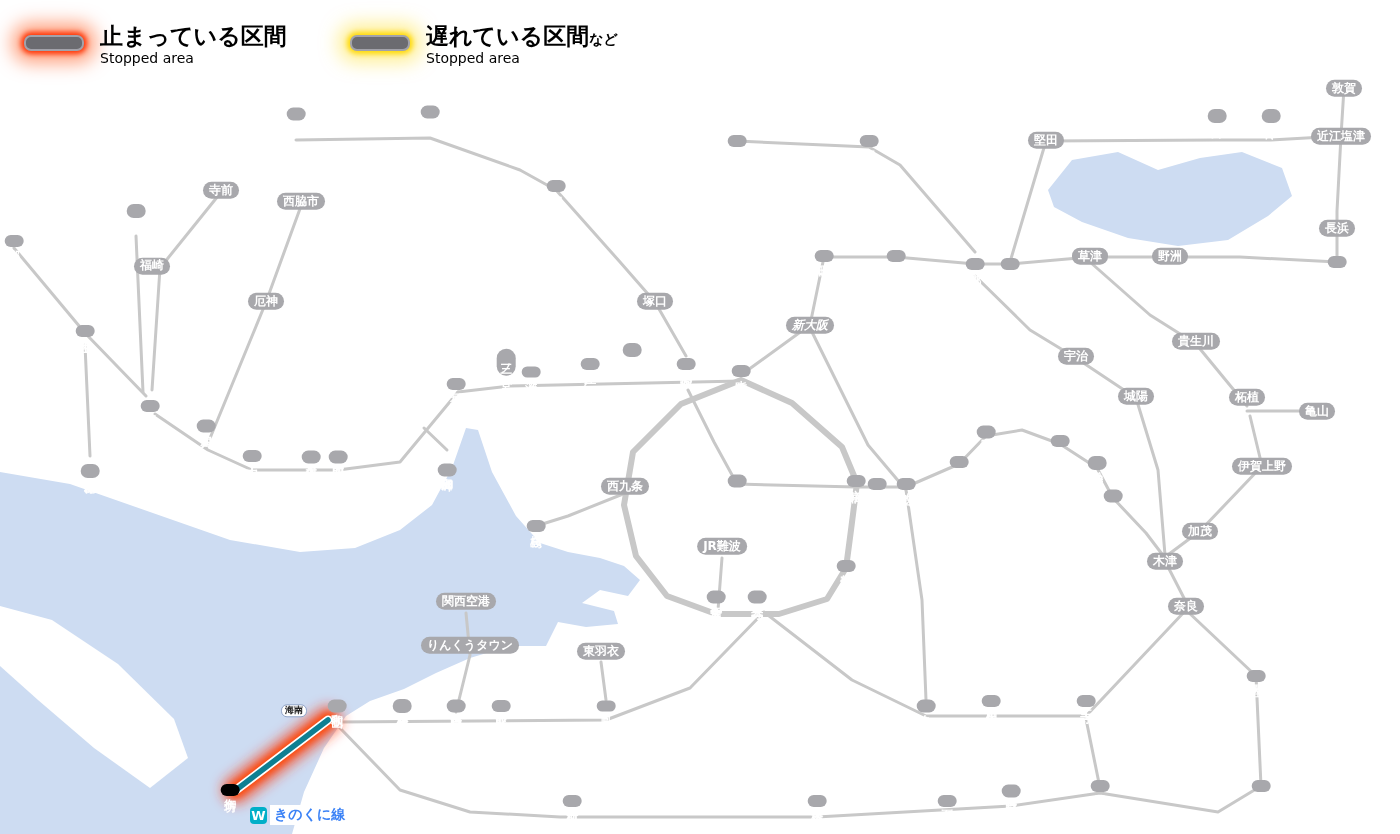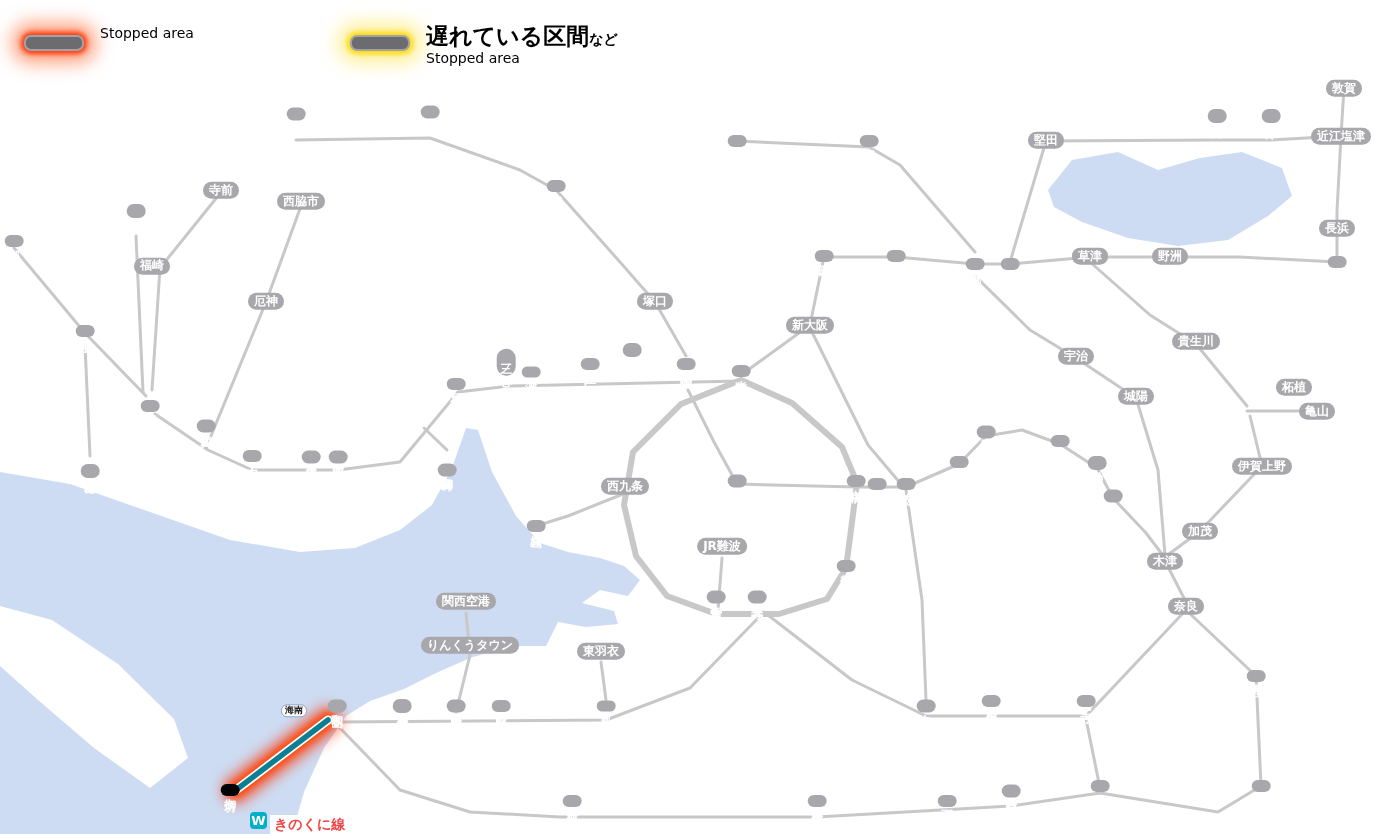--- a/index.html
+++ b/index.html
@@ -21,21 +21,21 @@
              border:2px solid #a2a2aa;margin-top:11px;}
   .glow-pill.red{box-shadow:0 0 5px 3px rgba(255,48,0,.95),0 0 18px 12px rgba(255,70,0,.5);}
   .glow-pill.yellow{box-shadow:0 0 5px 3px rgba(255,216,0,.95),0 0 18px 12px rgba(255,228,70,.55);}
   .legend-title{font-size:23px;font-weight:bold;color:#000;line-height:1.1;}
   .legend-suffix{font-size:14px;font-weight:bold;}
   .legend-sub{font-size:14px;color:#000;margin-top:1px;}
   
   .line-badge{position:absolute;left:250px;top:805px;display:flex;align-items:center;gap:3px;z-index:7;}
   .w-icon{width:17px;height:17px;background:#00afc8;color:#fff;border-radius:4px;font-size:13px;
           font-weight:bold;display:flex;align-items:center;justify-content:center;}
-  .badge-label{background:#fff;color:#ef4444;font-size:14px;font-weight:bold;padding:1px 4px;margin-top:10px;}
+  .badge-label{background:#fff;color:#3b82f6;font-size:14px;font-weight:bold;padding:1px 4px;}
 </style>
 </head>
 <body>
 
 <div class="stage">
 
   <svg id="map-svg" width="1400" height="834" viewBox="0 0 1400 834">
     <defs>
       <filter id="blur6" x="-80%" y="-80%" width="260%" height="260%">
           <feGaussianBlur stdDeviation="6"></feGaussianBlur>
@@ -119,31 +119,31 @@
       <div class="st v" style="left: 338px; top: 457px;">西明石</div>
       <div class="st v" style="left: 447px; top: 470px;">和田岬</div>
       <div class="st v" style="left: 456px; top: 384px;">神戸</div>
       <div class="st v" style="left: 506px; top: 362px;">三ノ宮</div>
       <div class="st v" style="left: 531px; top: 372px;">灘</div>
       <div class="st v" style="left: 590px; top: 364px;">芦屋</div>
       <div class="st v" style="left: 632px; top: 350px;">甲子園口</div>
       <div class="st v" style="left: 686px; top: 364px;">尼崎</div>
       <div class="st h" style="left: 655px; top: 301px;">塚口</div>
       <div class="st v" style="left: 741px; top: 371px;">大阪</div>
-      <div class="st h" style="left: 810px; top: 325px;">新大阪</div>
+      <div class="st h" style="left: 810px; top: 325px; font-style: italic;">新大阪</div>
       <div class="st v" style="left: 824px; top: 256px;">吹田</div>
       <div class="st v" style="left: 896px; top: 256px;">高槻</div>
       <div class="st v" style="left: 975px; top: 264px;">京都</div>
       <div class="st v" style="left: 1010px; top: 264px;">山科</div>
       <div class="st h" style="left: 1090px; top: 256px; border-radius: 8px;">草津</div>
       <div class="st h" style="left: 1170px; top: 256px;">野洲</div>
       <div class="st h" style="left: 1196px; top: 341px;">貴生川</div>
       <div class="st h" style="left: 1076px; top: 356px; text-align: right;">宇治</div>
       <div class="st h" style="left: 1136px; top: 396px;">城陽</div>
-      <div class="st h" style="left: 1247px; top: 387px; margin-left: 47px;">柘植</div>
+      <div class="st h" style="left: 1247px; top: 397px;">柘植</div>
       <div class="st h" style="left: 1317px; top: 411px;">亀山</div>
       <div class="st h" style="left: 1262px; top: 466px;">伊賀上野</div>
       <div class="st h" style="left: 1200px; top: 531px;">加茂</div>
       <div class="st h" style="left: 1165px; top: 561px;">木津</div>
       <div class="st h" style="left: 1186px; top: 606px;">奈良</div>
       <div class="st v" style="left: 1060px; top: 441px;">長尾</div>
       <div class="st v" style="left: 986px; top: 432px;">四条畷</div>
       <div class="st v" style="left: 959px; top: 462px;">徳庵</div>
       <div class="st v" style="left: 906px; top: 484px;">放出</div>
       <div class="st v" style="left: 877px; top: 484px;">鴫野</div>
@@ -175,20 +175,21 @@
       <div class="st v" style="left: 337px; top: 706px;">和歌山</div>
       <div class="st h" style="left: 466px; top: 601px;">関西空港</div>
       <div class="st h" style="left: 470px; top: 645px;">りんくうタウン</div>
       <div class="st h small" style="left: 294px; top: 711px;">海南</div>
       <div class="st v dark" style="left: 230px; top: 790px;">御坊</div>
     </div>
 
   <div class="legend-item" style="left:24px;top:24px">
     <span class="glow-pill red"></span>
     <div class="legend-text">
+      <div class="legend-title"><span>止まっている区間</span></div>
       <div class="legend-sub">Stopped area</div>
     </div>
   </div>
 
   <div class="legend-item" style="left:350px;top:24px">
     <span class="glow-pill yellow"></span>
     <div class="legend-text">
       <div class="legend-title"><span>遅れている区間</span><span class="legend-suffix">など</span></div>
       <div class="legend-sub">Stopped area</div>
     </div>

